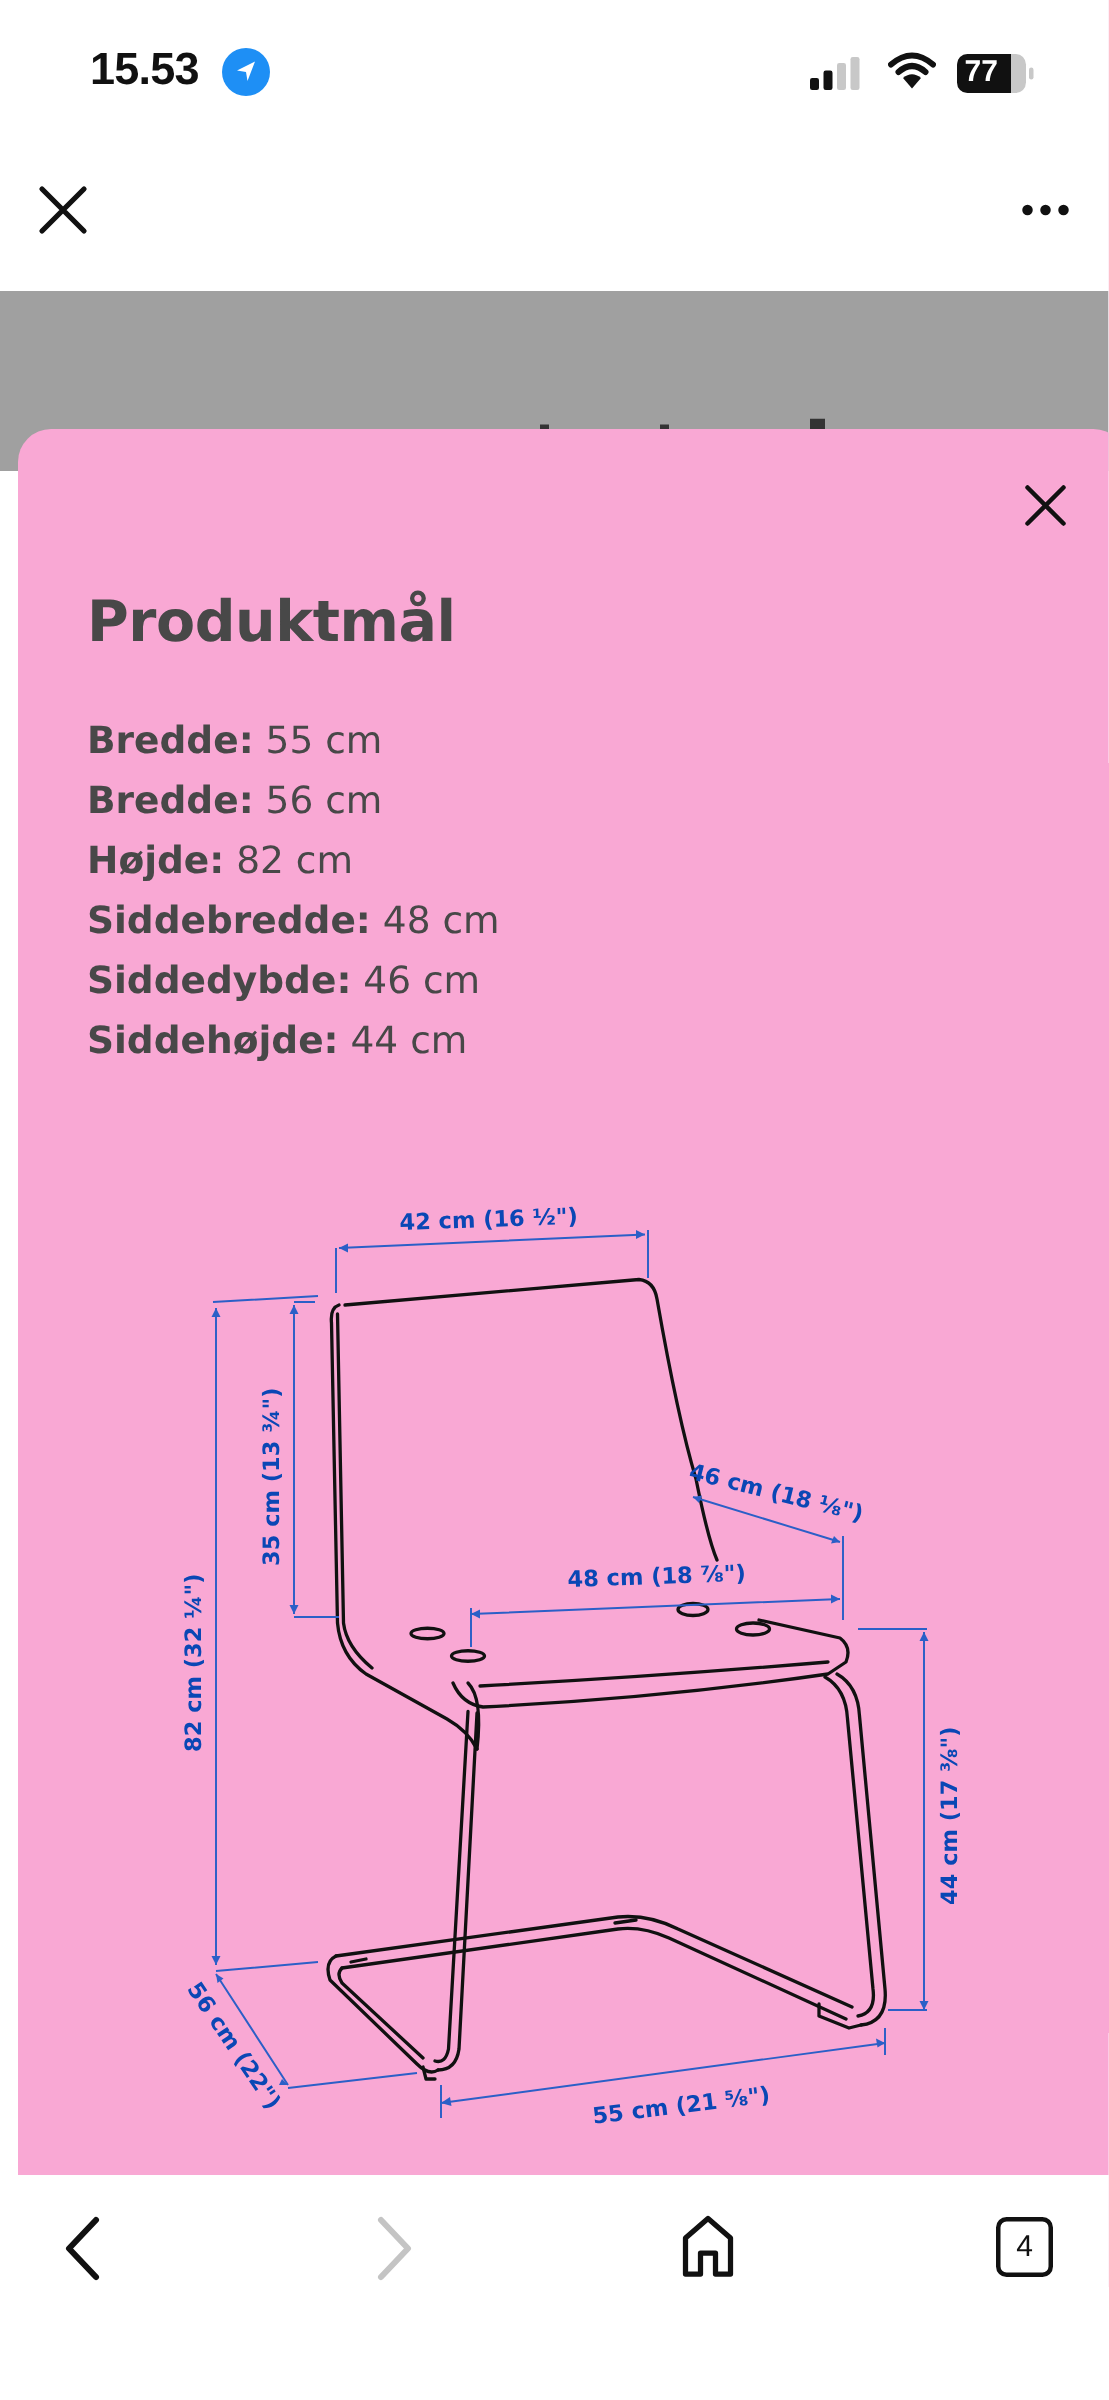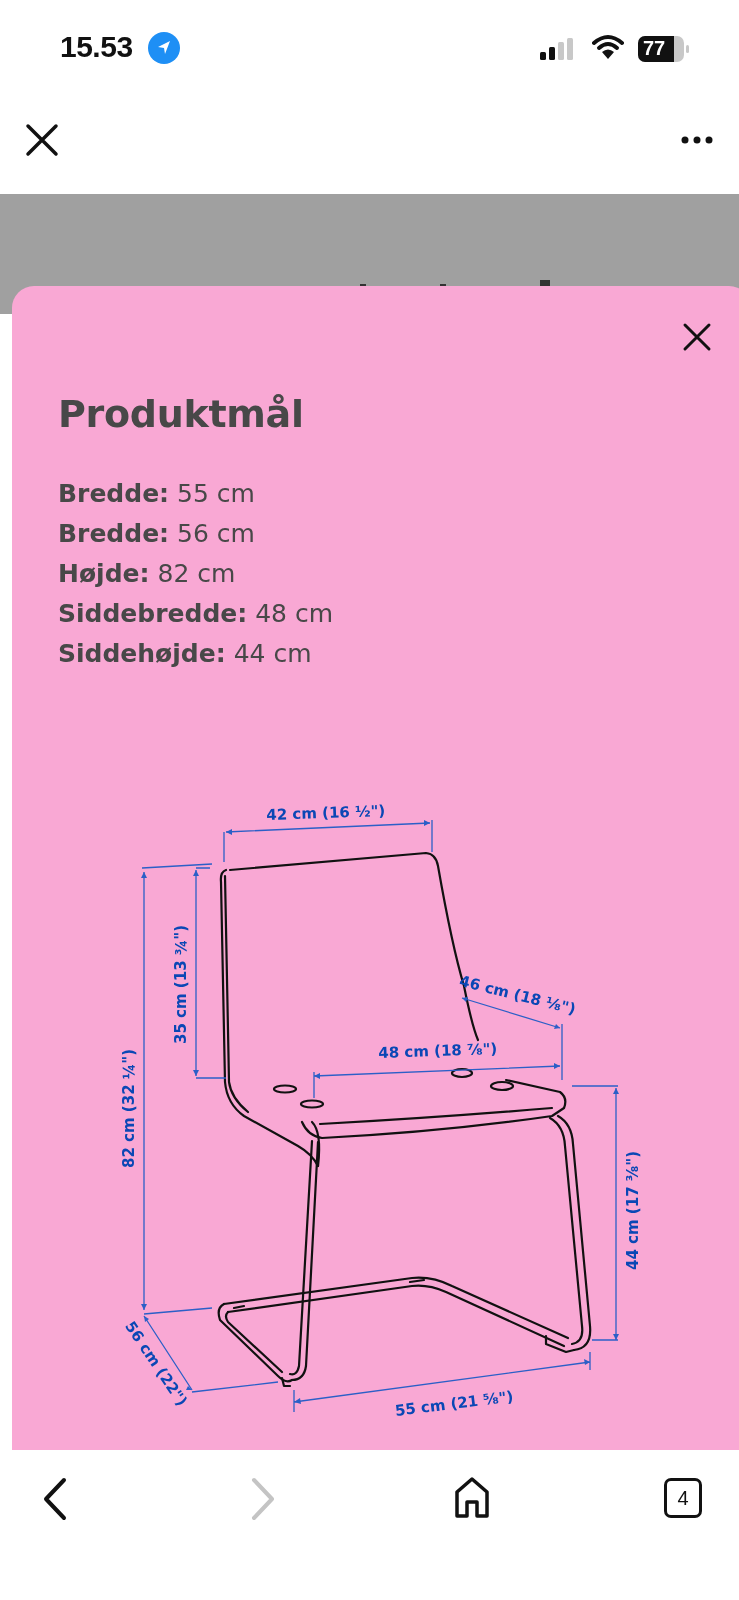--- a/index.html
+++ b/index.html
@@ -110,20 +110,21 @@
     <svg class="sheet-close" viewBox="0 0 30 30">
       <path d="M3 3 L27 27 M27 3 L3 27" stroke="#111" stroke-width="3" stroke-linecap="round"></path>
     </svg>
     <h2 class="sheet-title">Produktmål</h2>
 
     <div class="spec-list">
       <div class="spec-row"><span class="spec-label">Bredde:</span> <span class="spec-value">55 cm</span></div>
       <div class="spec-row"><span class="spec-label">Bredde:</span> <span class="spec-value">56 cm</span></div>
       <div class="spec-row"><span class="spec-label">Højde:</span> <span class="spec-value">82 cm</span></div>
       <div class="spec-row"><span class="spec-label">Siddebredde:</span> <span class="spec-value">48 cm</span></div>
+      <div class="spec-row"><span class="spec-label">Siddedybde:</span> <span class="spec-value">46 cm</span></div>
       <div class="spec-row"><span class="spec-label">Siddehøjde:</span> <span class="spec-value">44 cm</span></div>
     </div>
 
     <div class="diagram" style="top:0;height:1164px;">
       <svg width="739" height="1164" viewBox="0 0 739 1164" style="position:absolute;left:0;top:0">
         <g fill="none" stroke="#111" stroke-width="2.2" stroke-linecap="round" stroke-linejoin="round">
 
           <path d="M214 584 Q208 586 209 596 L213 796 Q215 818 232 830 L286 860 Q300 868 306 880"></path>
           <path d="M218 584 L414 567 Q424 568 426 580 Q440 660 452 700 Q460 740 466 754"></path>
           <path d="M213 590 L217 796 Q219 812 236 826"></path>

